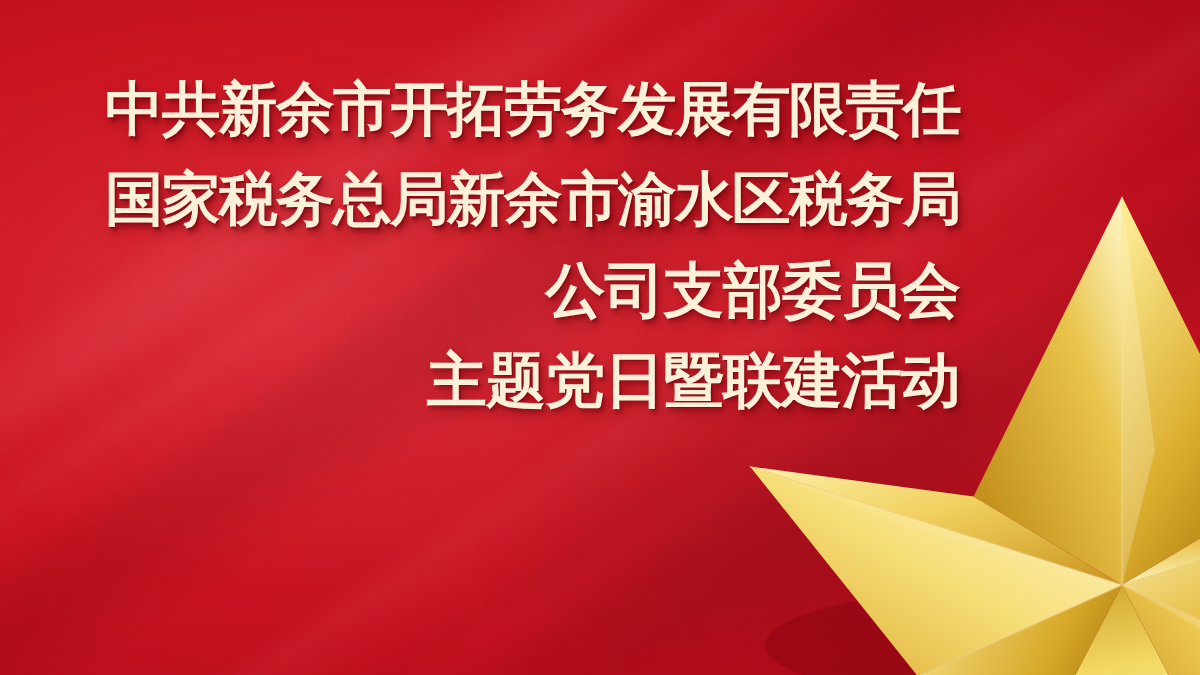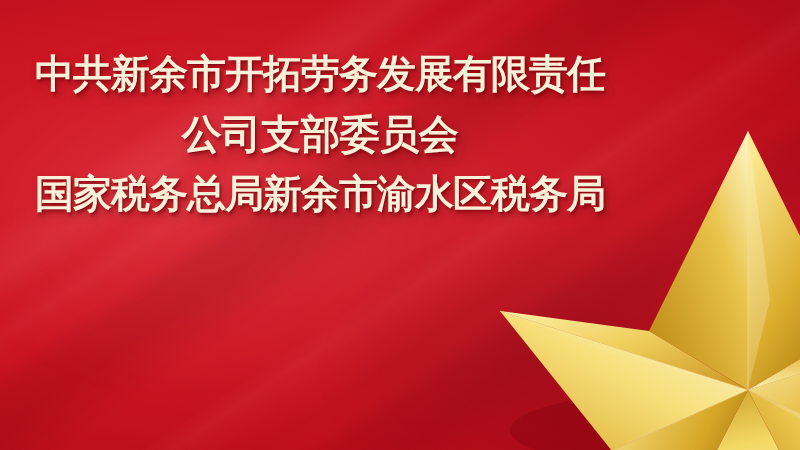--- a/index.html
+++ b/index.html
@@ -113,21 +113,21 @@
   .lines {
     position: absolute;
     left: 0;
     top: 44px;
     width: 640px;
     z-index: 5;
   }
   .line {
     height: 60px;
     line-height: 60px;
-    text-align: center;
+    text-align: right;
     white-space: nowrap;
     font-size: 40px;
     font-weight: bold;
     letter-spacing: -0.5px;
     color: #fbf0d8;
     text-shadow:
        1px 1px 0 rgba(120,4,14,0.55),
        2px 3px 3px rgba(110,2,12,0.45),
        3px 5px 9px rgba(100,0,10,0.35);
     font-family: "Liberation Sans", "DejaVu Sans", sans-serif;
@@ -228,17 +228,18 @@
         <line x1="748" y1="390" x2="500" y2="311"></line>
         <line x1="748" y1="390" x2="612" y2="451"></line>
         <line x1="748" y1="390" x2="884" y2="451"></line>
         <line x1="748" y1="390" x2="996" y2="311"></line>
       </g>
     </svg>
   </div>
 
   <div class="lines">
     <div class="line wide">中共新余市开拓劳务发展有限责任</div>
+    <div class="line wide">国家税务总局新余市渝水区税务局</div>
     <div class="line">公司支部委员会</div>
-    <div class="line wide">国家税务总局新余市渝水区税务局</div>
+    <div class="line">主题党日暨联建活动</div>
   </div>
 
 </div>
 
 </body></html>

